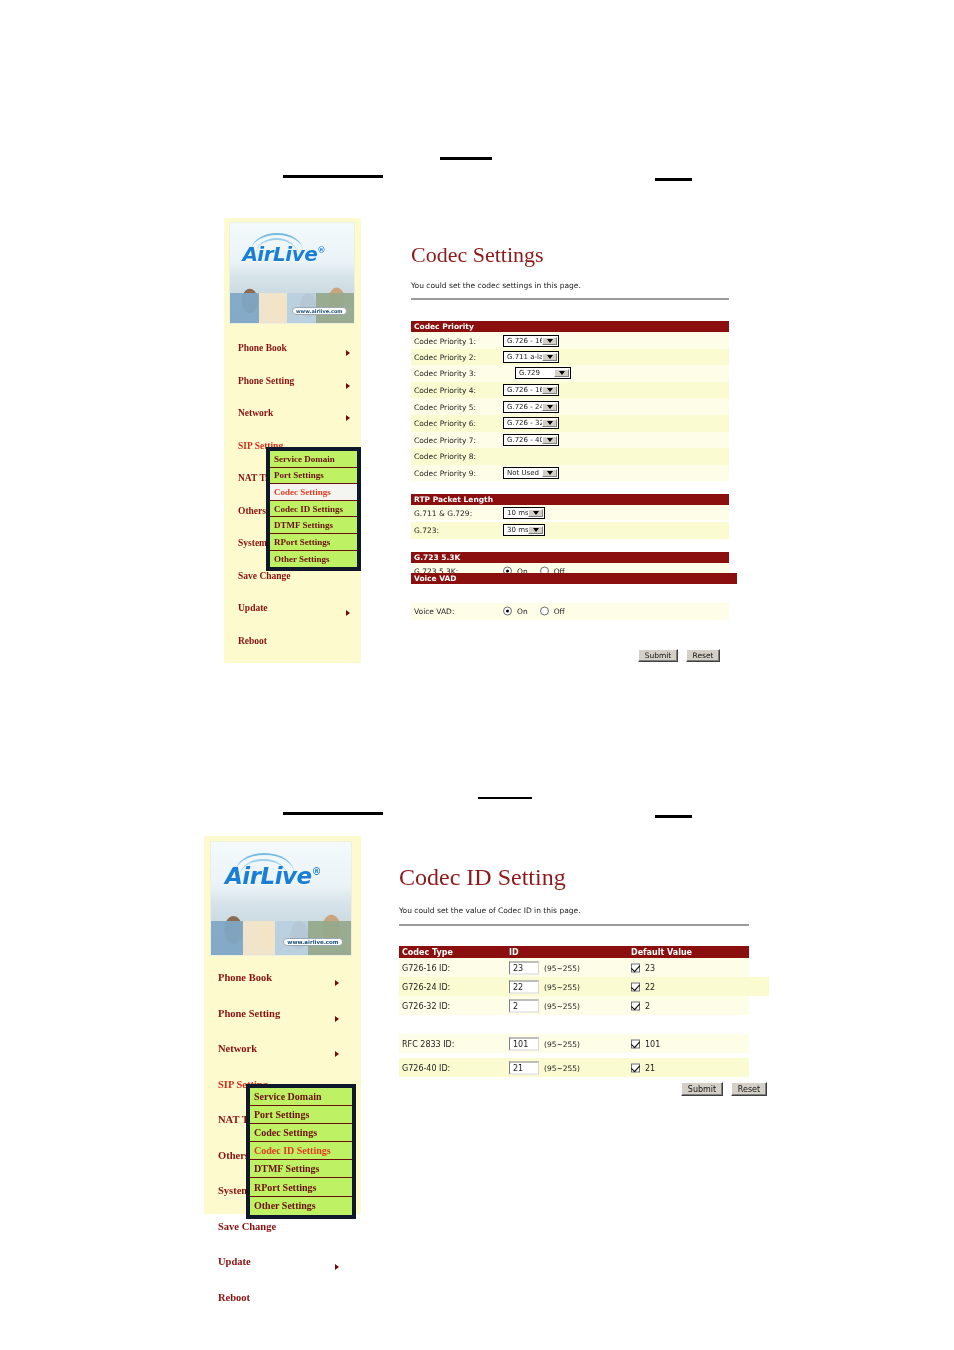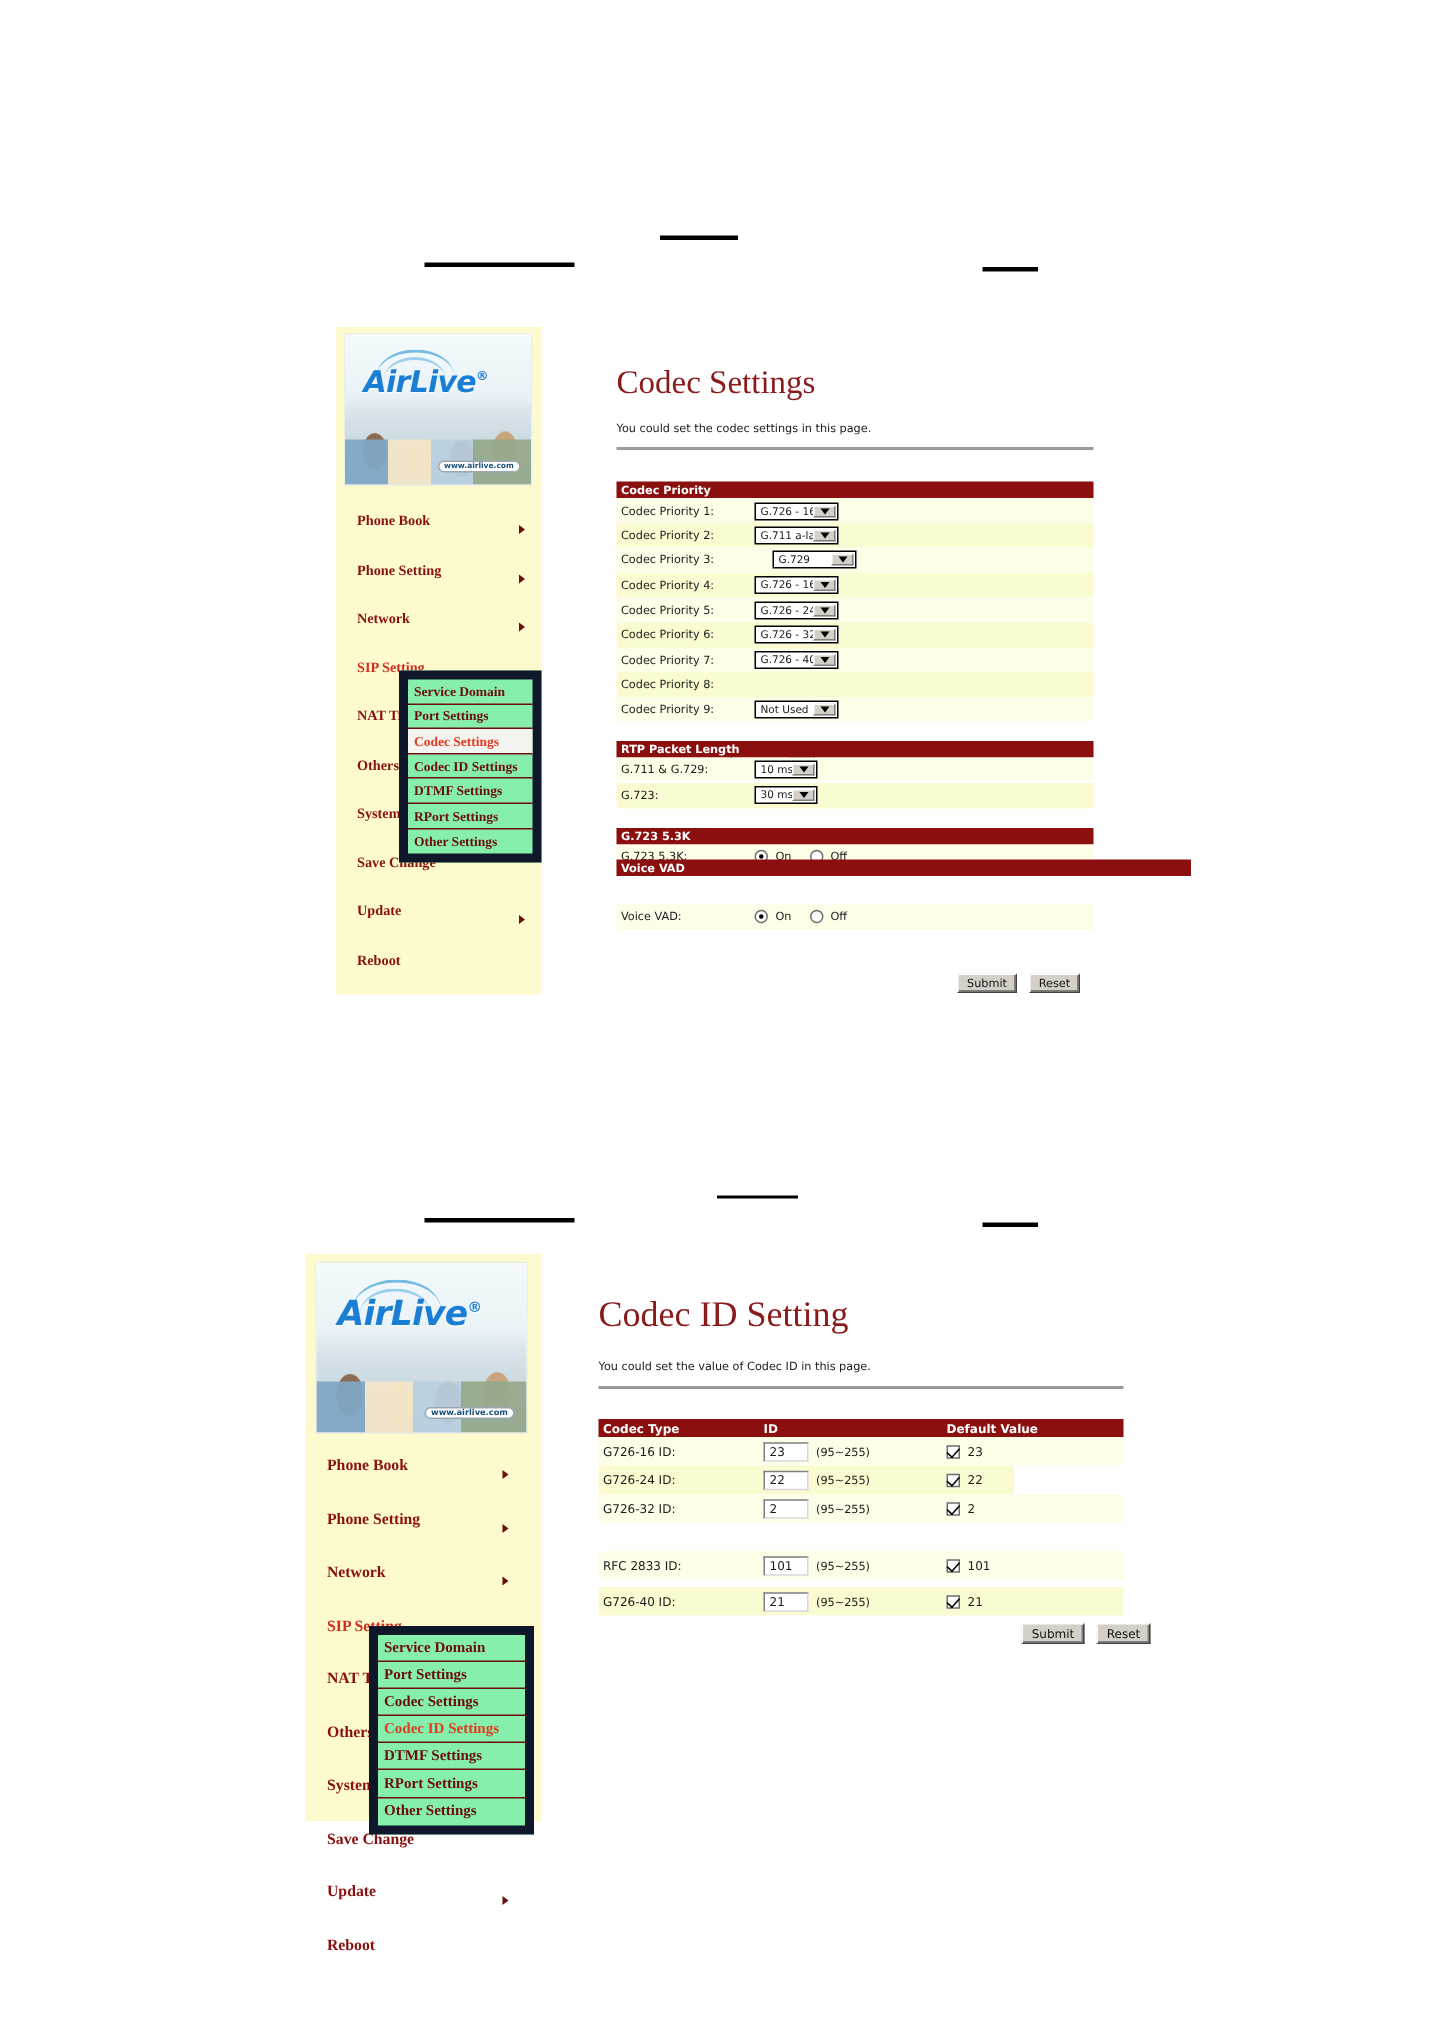--- a/index.html
+++ b/index.html
@@ -138,22 +138,22 @@
     width: 0;
     height: 0;
     border-left: 4px solid #6b0d0d;
     border-top: 3px solid transparent;
     border-bottom: 3px solid transparent;
   }
 
   
   .submenu {
     position: absolute;
-    background: #86efac;
-    border: 6px solid #0f172a;
+    background: #bef264;
+    border: 4px solid #0f172a;
     box-sizing: border-box;
   }
   .submenu-item {
     position: relative;
     box-sizing: border-box;
     border-bottom: 1px solid #6b0d0d;
     color: #6b0d0d;
     font-family: "Liberation Serif", serif;
     font-weight: bold;
     display: flex;
@@ -524,21 +524,21 @@
         <div class="sect-head" style="position:absolute;left:50px;top:333.6px;width:318px;height:11px;font-size:7.5px;">G.723 5.3K</div>
         <div class="row odd" style="position:absolute;left:50px;top:344.6px;width:318px;height:16.6px;font-size:7.5px;">
              <span class="lbl">G.723 5.3K:</span>
              <span class="ctl radio-group" style="left:92px;">
                <span class="radio on"></span>
                <span class="radio-label">On</span>
                <span class="radio "></span>
                <span class="radio-label">Off</span>
              </span>
            </div>
-        <div class="sect-head" style="position:absolute;left:50px;top:355px;width:383px;height:11px;font-size:7.5px;">Voice VAD</div>
+        <div class="sect-head" style="position:absolute;left:50px;top:355px;width:326px;height:11px;font-size:7.5px;">Voice VAD</div>
         <div class="row odd" style="position:absolute;left:50px;top:385.20000000000005px;width:318px;height:16.6px;font-size:7.5px;">
              <span class="lbl">Voice VAD:</span>
              <span class="ctl radio-group" style="left:92px;">
                <span class="radio on"></span>
                <span class="radio-label">On</span>
                <span class="radio "></span>
                <span class="radio-label">Off</span>
              </span>
            </div>
       </div>
@@ -611,21 +611,21 @@
              <span class="lbl">G726-16 ID:</span>
              <span class="ctl" style="left:110px;">
                <span class="textinput" style="width:30px;height:13px;font-size:8px;">23</span>
                <span class="hint" style="margin-left:5px;font-size:7.5px;">(95~255)</span>
              </span>
              <span class="ctl" style="left:232px;">
                <span class="checkbox on"></span>
                <span class="hint" style="margin-left:5px;font-size:8px;">23</span>
              </span>
            </div>
-        <div class="row even" style="position:absolute;left:38px;top:141px;width:277px;height:19px;font-size:8px;">
+        <div class="row even" style="position:absolute;left:38px;top:141px;width:370px;height:19px;font-size:8px;">
              <span class="lbl">G726-24 ID:</span>
              <span class="ctl" style="left:110px;">
                <span class="textinput" style="width:30px;height:13px;font-size:8px;">22</span>
                <span class="hint" style="margin-left:5px;font-size:7.5px;">(95~255)</span>
              </span>
              <span class="ctl" style="left:232px;">
                <span class="checkbox on"></span>
                <span class="hint" style="margin-left:5px;font-size:8px;">22</span>
              </span>
            </div>

